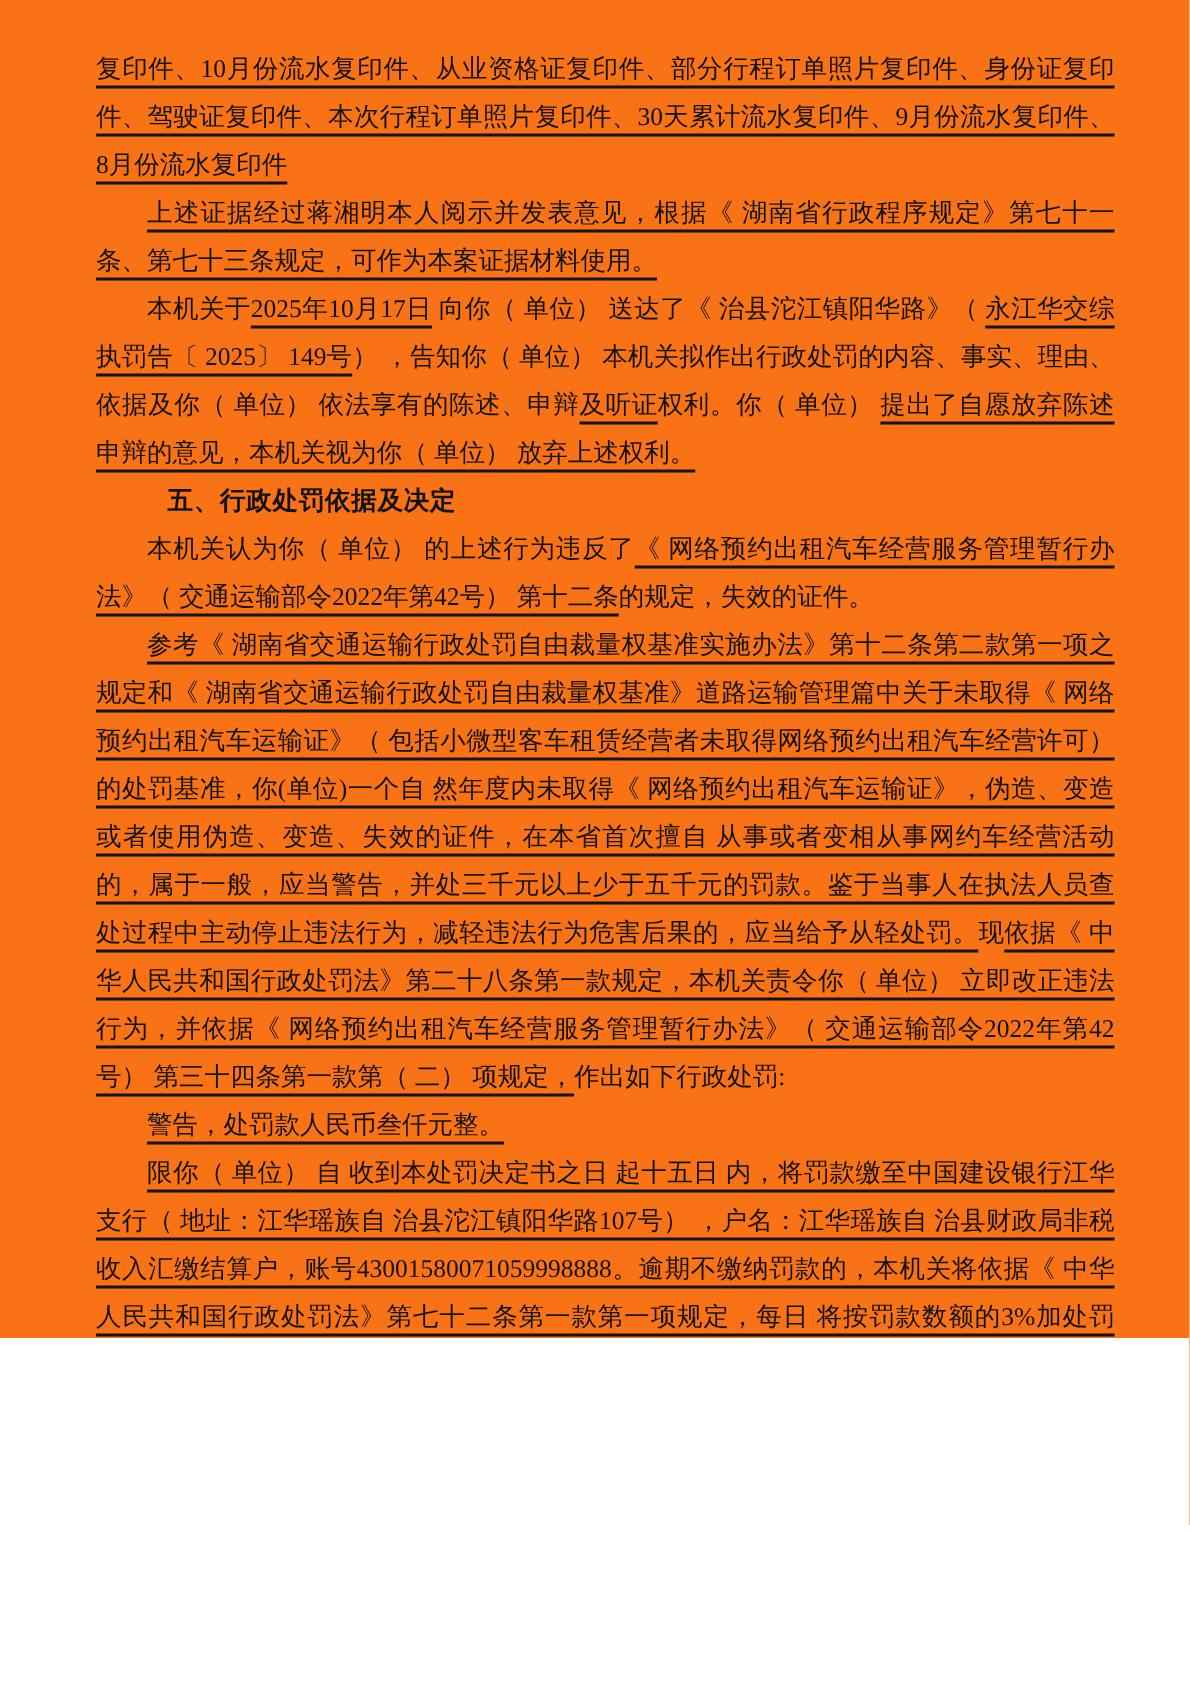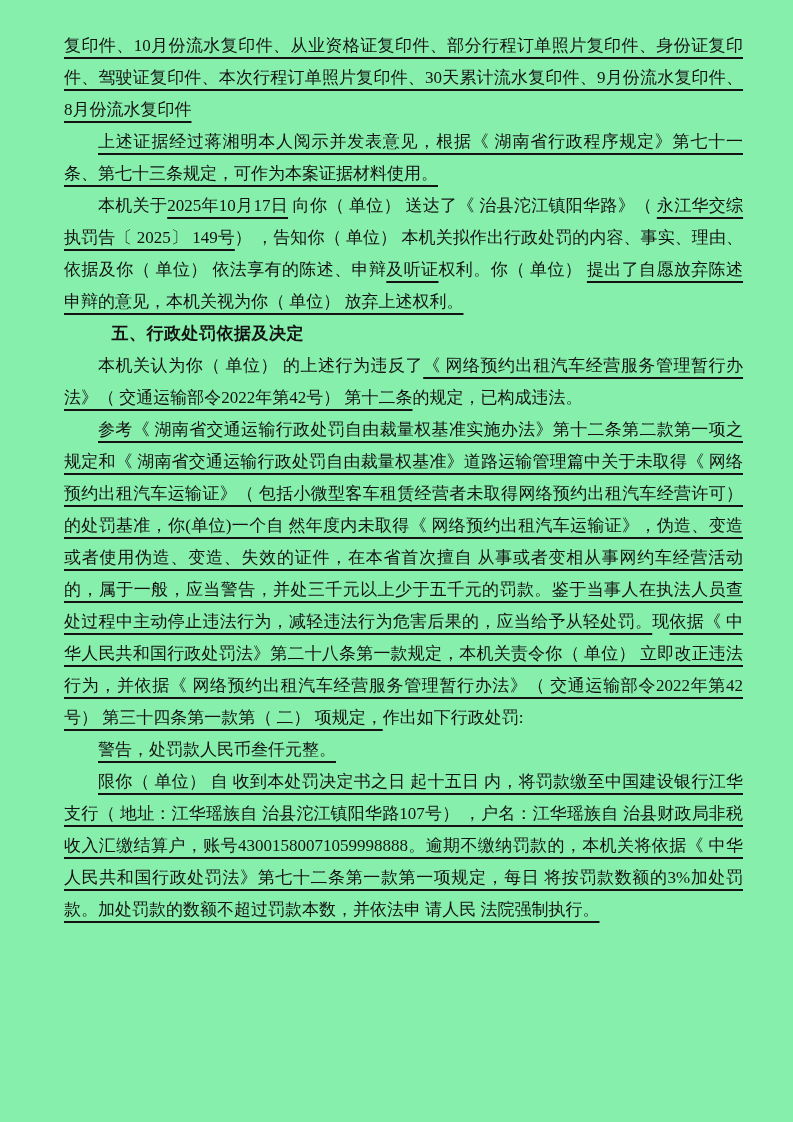--- a/index.html
+++ b/index.html
@@ -3,22 +3,22 @@
 <meta charset="utf-8">
 <style>
   html, body {
     margin: 0;
     padding: 0;
     background: #ffffff;
   }
   .page {
     position: relative;
     width: 793px;
-    height: 1122px;
-    background: #86efac;
+    height: 892px;
+    background: #f97316;
     overflow: hidden;
     font-family: "Liberation Serif", "DejaVu Serif", serif;
     color: #131313;
   }
   .content {
     padding: 30px 50px 0 64px;
     font-size: 17px;
     line-height: 32px;
     text-align: justify;
   }
@@ -54,18 +54,18 @@
 </style>
 </head>
 <body>
 
 <div class="page">
   <div class="content">
       <p class="line"><span class="u">复印件、10月份流水复印件、从业资格证复印件、部分行程订单照片复印件、身份证复印件、驾驶证复印件、本次行程订单照片复印件、30天累计流水复印件、9月份流水复印件、8月份流水复印件</span></p>
       <p class="line indent"><span class="u">上述证据经过蒋湘明本人阅示并发表意见，根据《 湖南省行政程序规定》第七十一条、第七十三条规定，可作为本案证据材料使用。</span></p>
       <p class="line indent"><span>本机关于</span><span class="u">2025年10月17日</span><span> 向你（ 单位） 送达了《 治县沱江镇阳华路》（ </span><span class="u">永江华交综执罚告〔 2025〕 149号</span><span>） ，告知你（ 单位） 本机关拟作出行政处罚的内容、事实、理由、依据及你（ 单位） 依法享有的陈述、申辩</span><span class="u">及听证</span><span>权利。你（ 单位） </span><span class="u">提出了自愿放弃陈述申辩的意见，本机关视为你（ 单位） 放弃上述权利。</span></p>
       <p class="line heading"><span>五、行政处罚依据及决定</span></p>
-      <p class="line indent"><span>本机关认为你（ 单位） 的上述行为违反了</span><span class="u">《 网络预约出租汽车经营服务管理暂行办法》（ 交通运输部令2022年第42号） 第十二条</span><span>的规定，已构成违法。</span></p>
+      <p class="line indent"><span>本机关认为你（ 单位） 的上述行为违反了</span><span class="u">《 网络预约出租汽车经营服务管理暂行办法》（ 交通运输部令2022年第42号） 第十二条</span><span>的规定，失效的证件。</span></p>
       <p class="line indent"><span class="u">参考《 湖南省交通运输行政处罚自由裁量权基准实施办法》第十二条第二款第一项之规定和《 湖南省交通运输行政处罚自由裁量权基准》道路运输管理篇中关于未取得《 网络预约出租汽车运输证》（ 包括小微型客车租赁经营者未取得网络预约出租汽车经营许可） 的处罚基准，你(单位)一个自 然年度内未取得《 网络预约出租汽车运输证》，伪造、变造或者使用伪造、变造、失效的证件，在本省首次擅自 从事或者变相从事网约车经营活动的，属于一般，应当警告，并处三千元以上少于五千元的罚款。鉴于当事人在执法人员查处过程中主动停止违法行为，减轻违法行为危害后果的，应当给予从轻处罚。</span><span>现</span><span class="u">依据《 中华人民共和国行政处罚法》第二十八条第一款规定，本机关责令你（ 单位） 立即改正违法行为，并依据《 网络预约出租汽车经营服务管理暂行办法》（ 交通运输部令2022年第42号） 第三十四条第一款第（ 二） 项规定，</span><span>作出如下行政处罚:</span></p>
       <p class="line indent"><span class="u">警告，处罚款人民币叁仟元整。</span></p>
       <p class="line indent"><span class="u">限你（ 单位） 自 收到本处罚决定书之日 起十五日 内，将罚款缴至中国建设银行江华支行（ 地址：江华瑶族自 治县沱江镇阳华路107号） ，户名：江华瑶族自 治县财政局非税收入汇缴结算户，账号43001580071059998888。逾期不缴纳罚款的，本机关将依据《 中华人民共和国行政处罚法》第七十二条第一款第一项规定，每日 将按罚款数额的3%加处罚款。加处罚款的数额不超过罚款本数，并依法申 请人民 法院强制执行。</span></p>
     </div>
 </div>
 
 </body></html>

